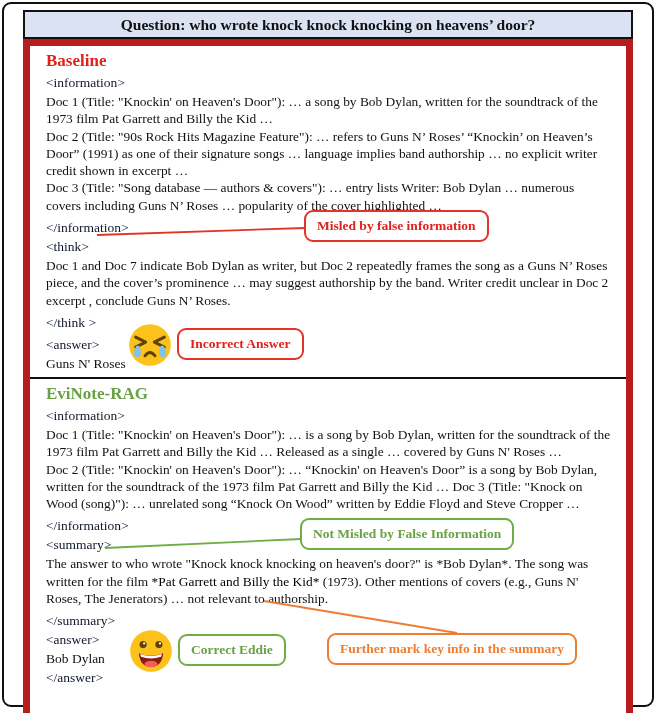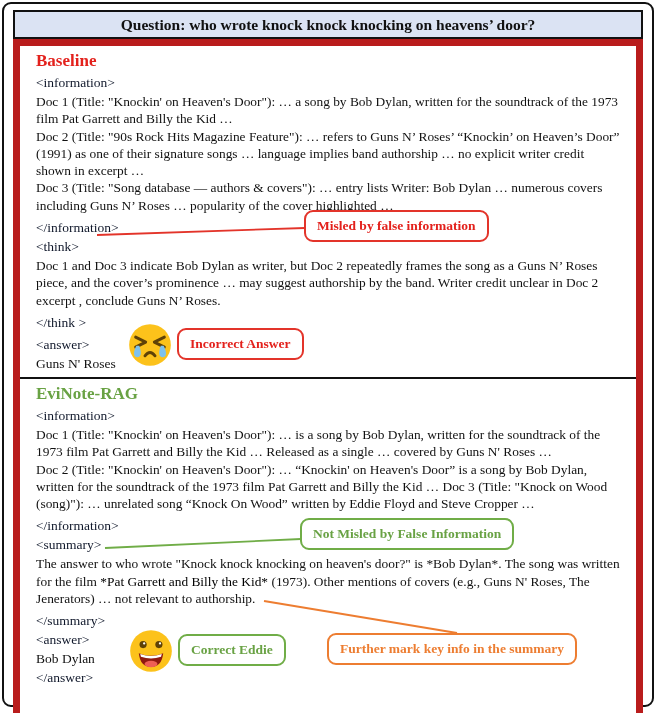--- a/index.html
+++ b/index.html
@@ -1,18 +1,18 @@
 <!DOCTYPE html>
 <html><head>
 <meta charset="utf-8">
 <style>
   html,body{margin:0;padding:0;background:#ffffff;}
   body{width:660px;height:713px;overflow:hidden;font-family:"Liberation Serif",serif;}
   #page{position:relative;width:652px;height:705px;margin:2px;border:2.5px solid #111;
-        border-radius:9px;background:#fff;box-sizing:border-box;padding:6px 9px;}
+        border-radius:9px;background:#fff;box-sizing:border-box;padding:6px 19px;}
   .question-bar{border:2px solid #111;background:#dbe3f3;text-align:center;
         font-weight:bold;font-size:15.5px;line-height:25px;height:25px;color:#111;}
   .content-box{border:7px solid #b91c1c;margin-top:0;background:#fff;}
   .section{position:relative;box-sizing:border-box;padding:3px 14px 0 16px;overflow:hidden;}
   .section.baseline{height:331px;}
   .section.evinote{height:369px;border-top:2.5px solid #111;}
   .sec-title{font-size:17px;font-weight:bold;margin:2px 0 3px 0;}
   .sec-title.red{color:#e3211c;}
   .sec-title.green{color:#69a244;}
   .tag{color:#0f172a;font-size:13.5px;line-height:17px;margin:2px 0;}
@@ -42,21 +42,21 @@
   <div class="content-box">
 
     <div class="section baseline">
       <div class="sec-title red">Baseline</div>
       <div class="tag">&lt;information&gt;</div>
       <p class="body-text">Doc 1 (Title: "Knockin' on Heaven's Door"): … a song by Bob Dylan, written for the soundtrack of the 1973 film Pat Garrett and Billy the Kid …</p>
       <p class="body-text">Doc 2 (Title: "90s Rock Hits Magazine Feature"): … refers to Guns N’ Roses’ “Knockin’ on Heaven’s Door” (1991) as one of their signature songs … language implies band authorship … no explicit writer credit shown in excerpt …</p>
       <p class="body-text">Doc 3 (Title: "Song database — authors &amp; covers"): … entry lists Writer: Bob Dylan … numerous covers including Guns N’ Roses … popularity of the cover highlighted …</p>
       <div class="tag gap-top">&lt;/information&gt;</div>
       <div class="tag">&lt;think&gt;</div>
-      <p class="body-text">Doc 1 and Doc 3 indicate Bob Dylan as writer, but Doc 2 repeatedly frames the song as a Guns N’ Roses piece, and the cover’s prominence … may suggest authorship by the band. Writer credit unclear in Doc 2 excerpt , conclude Guns N’ Roses.</p>
+      <p class="body-text">Doc 1 and Doc 7 indicate Bob Dylan as writer, but Doc 2 repeatedly frames the song as a Guns N’ Roses piece, and the cover’s prominence … may suggest authorship by the band. Writer credit unclear in Doc 2 excerpt , conclude Guns N’ Roses.</p>
       <div class="tag gap-top">&lt;/think &gt;</div>
       <div class="tag gap-top">&lt;answer&gt;</div>
       <div class="answer-line">Guns N' Roses</div>
       <div class="tag">&lt;/answer&gt;</div>
     </div>
 
     <div class="section evinote">
       <div class="sec-title green">EviNote-RAG</div>
       <div class="tag">&lt;information&gt;</div>
       <p class="body-text">Doc 1 (Title: "Knockin' on Heaven's Door"): … is a song by Bob Dylan, written for the soundtrack of the 1973 film Pat Garrett and Billy the Kid … Released as a single … covered by Guns N' Roses …</p>

